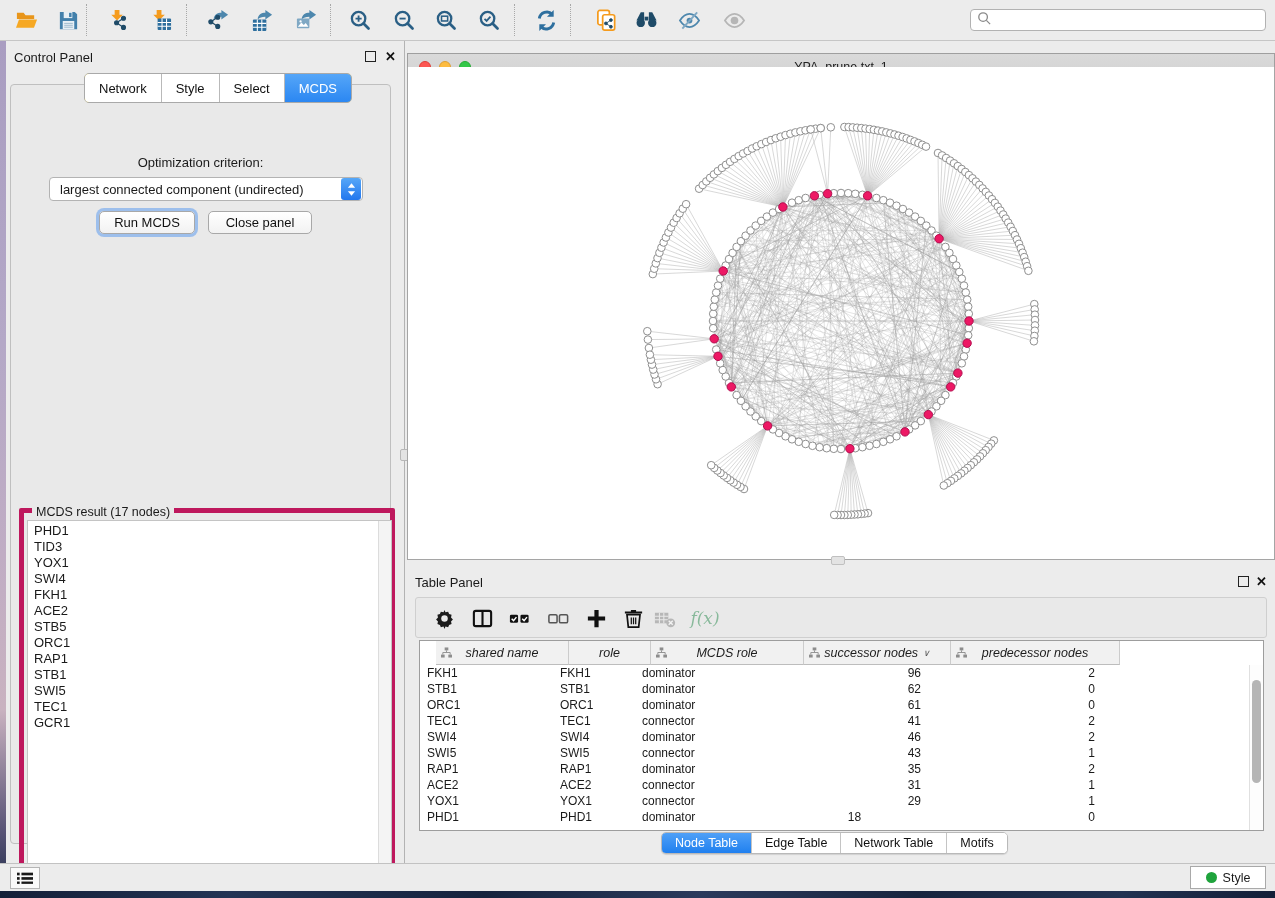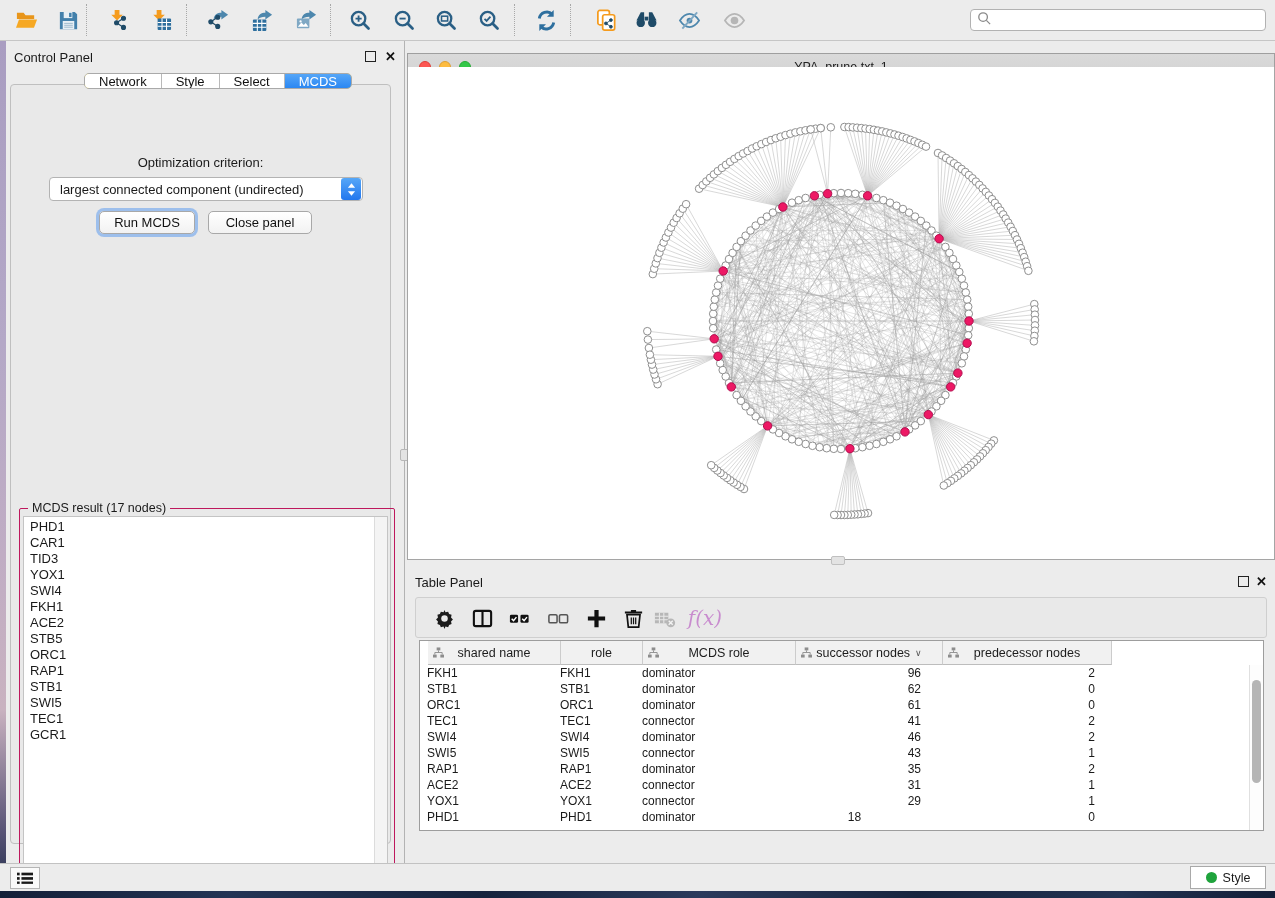--- a/index.html
+++ b/index.html
@@ -21,37 +21,37 @@
     background:linear-gradient(90deg,#131f38,#243455 18%,#16233e 38%,#2b3a5c 55%,#18253f 72%,#223252 88%,#131f38); }
 
   
   #control-panel { position:absolute; left:6px; top:41px; width:394px; height:822px; background:#ececec; }
   .panel-titlebar { position:relative; height:30px; }
   .panel-title { position:absolute; left:8px; top:9px; font-size:13px; }
   .win-float { position:absolute; width:11px; height:11px; border:1.5px solid #222; top:10px; }
   .win-close { position:absolute; top:8px; font-size:13px; font-weight:bold; color:#111; }
   #cp-float { left:359px; } #cp-close { left:379px; }
 
-  #cp-tabs { position:absolute; left:78px; top:32px; height:16px; display:flex; z-index:3;
+  #cp-tabs { position:absolute; left:78px; top:32px; height:30px; display:flex; z-index:3;
     border:1px solid #a9a9a9; border-radius:5px; overflow:hidden; background:#fde047; }
   .cp-tab { height:100%; display:flex; align-items:center; justify-content:center; font-size:13px; padding:0 14px; background:#fff; border-right:1px solid #b9b9b9; color:#111; }
   .cp-tab:last-child { border-right:none; }
   .cp-tab.selected { background:linear-gradient(#55a6f8,#2b87f2); color:#fff; }
 
   #cp-content { position:absolute; left:4px; top:43px; width:381px; height:760px; background:#e9e9e9; border:1px solid #bfbfbf; border-radius:4px; }
   #opt-label { position:absolute; left:0; width:100%; top:70px; text-align:center; font-size:13px; }
   #opt-select { position:absolute; left:38px; top:92px; width:314px; height:24px; background:#fff; border:1px solid #b3b3b3; border-radius:4px; display:flex; align-items:center; }
   #opt-select .val { flex:1; font-size:13px; padding-left:10px; white-space:nowrap; overflow:hidden; }
   #opt-select .stepper { width:20px; height:22px; margin-right:1px; border-radius:3px; background:linear-gradient(#56a7f8,#2277ee); display:flex; flex-direction:column; align-items:center; justify-content:center; gap:1px; }
   .stepper svg { display:block; }
   .cp-btn { position:absolute; top:126px; height:23px; background:linear-gradient(#ffffff,#f2f2f2); border:1px solid #a8a8a8; border-radius:5px; font-size:13px; display:flex; align-items:center; justify-content:center; color:#111; }
   #run-mcds { left:88px; width:96px; box-shadow:0 0 0 3px rgba(107,164,239,.6); }
   #close-panel { left:197px; width:104px; }
 
-  #mcds-group { position:absolute; left:8px; top:423px; width:376px; height:372px; border:1px solid #be185d; border-radius:2px; }
+  #mcds-group { position:absolute; left:8px; top:423px; width:376px; height:372px; border:5px solid #be185d; border-radius:2px; }
   #mcds-group-title { position:absolute; left:8px; top:-8px; background:#e9e9e9; padding:0 4px; font-size:12.5px; }
   #mcds-list { position:absolute; left:3px; top:7px; width:365px; height:361px; background:#fff; border:1px solid #c4c4c4; overflow:hidden; }
   #mcds-scroll { position:absolute; right:0; top:0; width:13px; height:100%; background:#f4f4f4; border-left:1px solid #dcdcdc; }
   .mcds-item { height:16px; line-height:16px; font-size:13px; padding-left:6px; }
   #mcds-items { padding-top:2px; }
 
   
   #v-divider { position:absolute; left:404px; top:41px; width:1px; height:822px; background:#b3b3b3; }
   #v-handle { position:absolute; left:400px; top:449px; width:9px; height:12px; background:#e3e3e3; border:1px solid #b7b7b7; border-radius:2px; }
   #h-handle { position:absolute; left:831px; top:556px; width:14px; height:9px; background:#e3e3e3; border:1px solid #c0c0c0; border-radius:2px; }
@@ -65,24 +65,24 @@
   #tl-zoom { left:51px; background:#33c748; border:1px solid #27aa35; }
   #net-title { position:absolute; width:100%; top:6px; text-align:center; font-size:12.5px; color:#222; }
   #net-canvas { position:absolute; left:0; top:26px; width:868px; height:493px; background:#fff; border:1px solid #a5a5a5; border-top:none; }
 
   
   #table-panel { position:absolute; left:407px; top:566px; width:868px; height:297px; background:#ececec; }
   #tp-float { left:831px; } #tp-close { left:849px; }
   #tp-toolbar { position:absolute; left:8px; top:31px; width:852px; height:41px; background:#e9e9e9; border:1px solid #cfcfcf; border-radius:3px; }
   .tp-icon { position:absolute; top:4px; width:32px; height:32px; display:flex; align-items:center; justify-content:center; }
   .tp-icon.disabled { opacity:.45; }
-  .fx-text { font-family:"DejaVu Serif", serif; font-style:italic; font-size:20px; color:#a21caf; }
+  .fx-text { font-family:"DejaVu Serif", serif; font-style:italic; font-size:17px; color:#15803d; }
 
   #node-table { position:absolute; left:12px; top:74px; width:845px; height:191px; background:#fff; border:1px solid #9d9d9d; }
-  #nt-header { position:absolute; left:8px; top:0; height:24px; display:flex; }
+  #nt-header { position:absolute; left:16px; top:0; height:24px; display:flex;font-style:italic; }
   .hcell { position:relative; height:24px; background:#f1f1f1; border-right:1px solid #cccccc; border-bottom:1px solid #bdbdbd; display:flex; align-items:center; justify-content:center; font-size:12.5px; color:#1c1c1c; }
   .hcell .tree { position:absolute; left:5px; top:6px; }
   .hcell .sort { font-size:9px; color:#555; margin-left:5px; }
   #nt-rows { position:absolute; left:0; top:24px; right:14px; }
   .trow { display:flex; height:16px; line-height:16px; font-size:12px; }
   .tcell { overflow:hidden; white-space:nowrap; }
   .tcell.l { padding-left:7px; } .tcell.r { text-align:right; }
   #nt-scroll { position:absolute; right:0; top:24px; width:14px; bottom:0; background:#fdfdfd; border-left:1px solid #e0e0e0; }
   #nt-thumb { position:absolute; left:2px; top:15px; width:9px; height:103px; background:#b5b5b5; border-radius:5px; }
 
@@ -295,21 +295,20 @@
     </div>
     <div id="opt-label">Optimization criterion:</div>
     <div class="cp-btn" id="run-mcds">Run MCDS</div>
     <div class="cp-btn" id="close-panel">Close panel</div>
 
     <div id="mcds-group">
       <span id="mcds-group-title">MCDS result (17 nodes)</span>
       <div id="mcds-list">
         <div id="mcds-items">
             <div class="mcds-item">PHD1</div>
-            <div class="mcds-item">CAR1</div>
             <div class="mcds-item">TID3</div>
             <div class="mcds-item">YOX1</div>
             <div class="mcds-item">SWI4</div>
             <div class="mcds-item">FKH1</div>
             <div class="mcds-item">ACE2</div>
             <div class="mcds-item">STB5</div>
             <div class="mcds-item">ORC1</div>
             <div class="mcds-item">RAP1</div>
             <div class="mcds-item">STB1</div>
             <div class="mcds-item">SWI5</div>
@@ -1474,20 +1473,26 @@
           <div class="tcell l" style="width: 82px;">PHD1</div>
           <div class="tcell l" style="width: 153px;">dominator</div>
           <div class="tcell r" style="width: 147px; padding-right: 14px; text-align: center;">18</div>
           <div class="tcell r" style="width: 169px; padding-right: 9px;">0</div>
         </div>
       </div>
     <div id="nt-scroll">
       <div id="nt-thumb"></div>
     </div>
   </div>
+  <div id="tp-tabs">
+      <div class="tp-tab selected">Node Table</div>
+      <div class="tp-tab">Edge Table</div>
+      <div class="tp-tab">Network Table</div>
+      <div class="tp-tab">Motifs</div>
+    </div>
 </div>
 
 <div id="status-bar">
   <div id="list-btn">
     <svg width="16" height="14" viewBox="0 0 18 14">
       <g fill="#1a1a1a">
           <rect x="0" y="1" width="3" height="3"></rect>
           <rect x="0" y="6" width="3" height="3"></rect>
           <rect x="0" y="11" width="3" height="2.6"></rect>
       <rect x="5" y="1" width="13" height="3"></rect>

